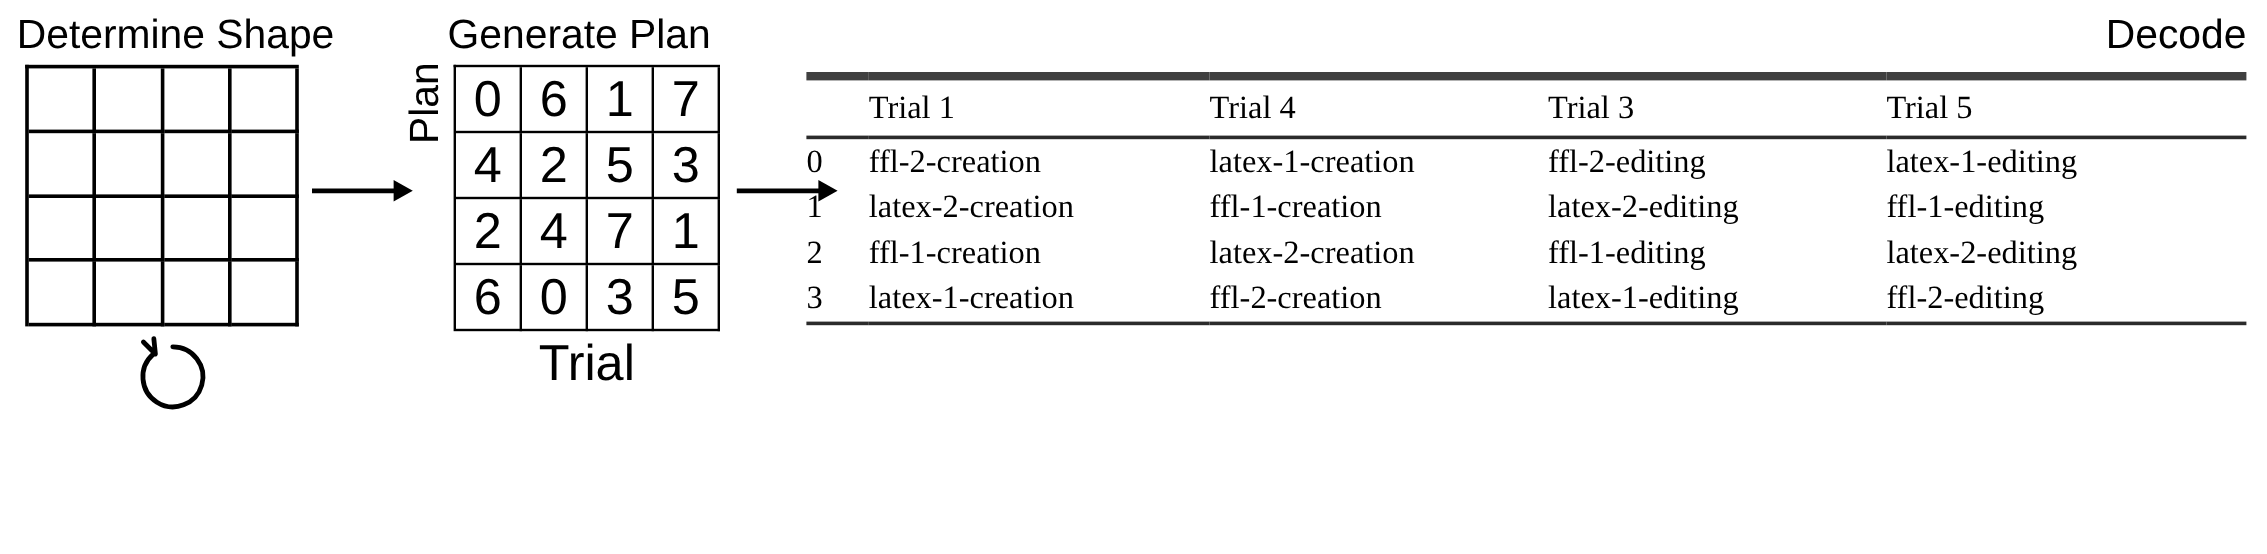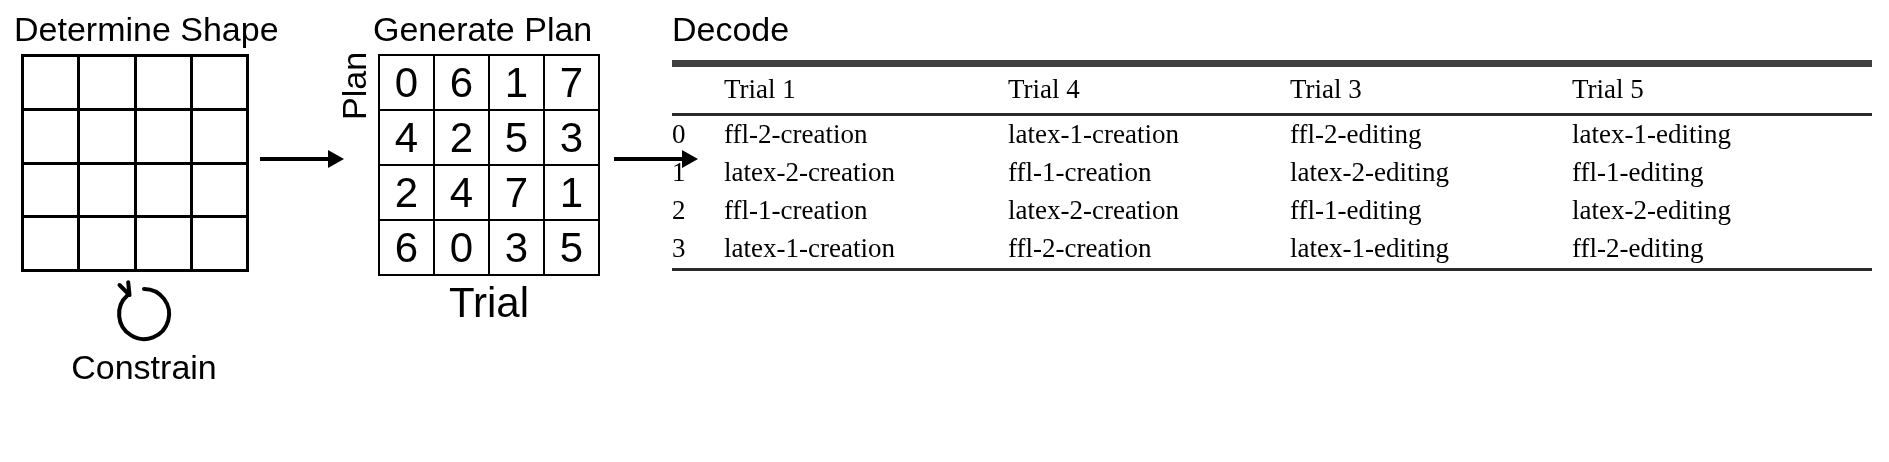--- a/index.html
+++ b/index.html
@@ -149,21 +149,21 @@
     position: absolute;
     left: 672px;
     top: 12px;
     width: 1200px;
   }
   #stage-decode .panel-title {
     position: absolute;
     left: 0;
     top: 0;
     width: 1200px;
-    text-align: left;
+    text-align: right;
   }
   .decode-table {
     position: absolute;
     left: 0;
     top: 48px;
     width: 1200px;
     border-collapse: collapse;
     font-family: "Liberation Serif", serif;
     font-size: 27px;
   }
@@ -212,21 +212,20 @@
       <div class="shape-cell"></div>
       <div class="shape-cell"></div>
       <div class="shape-cell"></div>
     </div>
 
     <div class="constrain-wrap">
       <svg class="constrain-icon" width="68" height="68" viewBox="0 0 68 68">
         <path d="M 34 9 A 25 25 0 1 1 17.5 15.3" fill="none" stroke="#000" stroke-width="4" stroke-linecap="round"></path>
         <path d="M 9.5 5 L 19.5 15.0 L 18.2 2.2" fill="none" stroke="#000" stroke-width="4" stroke-linecap="round" stroke-linejoin="round"></path>
       </svg>
-      <span class="constrain-label">Constrain</span>
     </div>
   </div>
 
   <svg id="arrow-1" class="flow-arrow" width="88" height="26" viewBox="0 0 88 26">
     <line x1="2" y1="13" x2="74" y2="13" stroke="#000" stroke-width="4"></line>
     <path d="M 70 4 L 86 13 L 70 22 Z" fill="#000"></path>
   </svg>
 
   <div id="stage-model">
     <div class="panel-title">Generate Plan</div>

